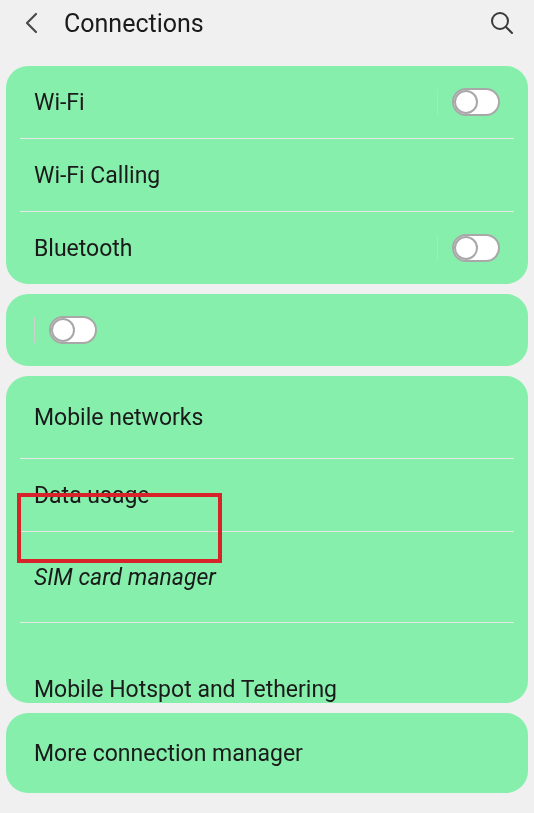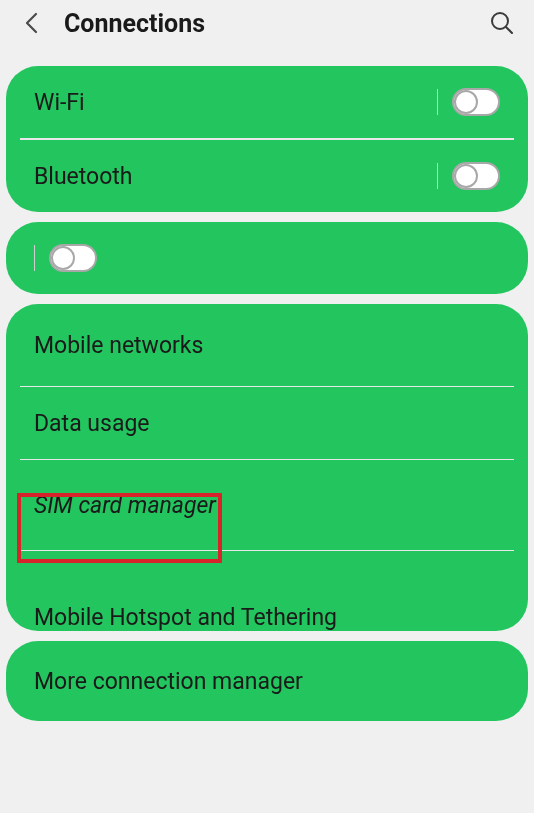--- a/index.html
+++ b/index.html
@@ -23,37 +23,37 @@
     .back-btn {
       width: 28px;
       height: 28px;
       display: flex;
       align-items: center;
       justify-content: center;
       cursor: pointer;
     }
     .title {
       font-size: 25px;
-      font-weight: 700;
+      font-weight: 400;
       color: #1a1a1a;
       margin-left: 18px;
       flex: 1;
     }
     .search-btn {
       width: 28px;
       height: 28px;
       display: flex;
       align-items: center;
       justify-content: center;
       cursor: pointer;
     }
     .card {
-      background: #22c55e;
+      background: #86efac;
       margin: 10px 6px;
-      border-radius: 32px;
+      border-radius: 22px;
       overflow: hidden;
     }
     .row {
       display: flex;
       align-items: center;
       padding: 0 28px;
       min-height: 72px;
       cursor: pointer;
     }
     .row-label {
@@ -117,20 +117,23 @@
 
 <div class="card">
   <div class="row">
     <div class="row-label">Wi-Fi</div>
     <div class="divider-bar"></div>
     <div class="toggle">
       <div class="toggle-knob"></div>
     </div>
   </div>
   <div class="hr"></div>
+  <div class="row">
+    <div class="row-label">Wi-Fi Calling</div>
+  </div>
   <div class="hr"></div>
   <div class="row">
     <div class="row-label">Bluetooth</div>
     <div class="divider-bar"></div>
     <div class="toggle">
       <div class="toggle-knob"></div>
     </div>
   </div>
 </div>
 

